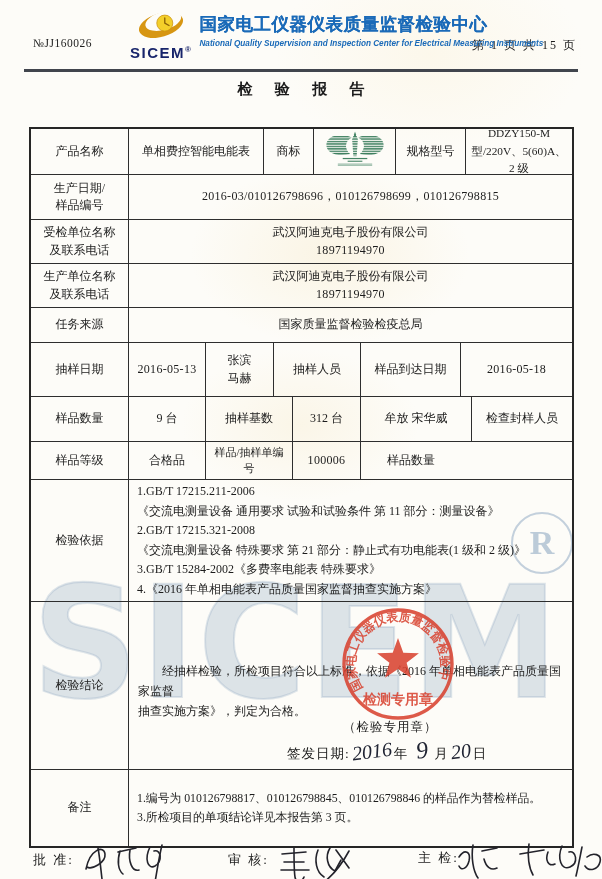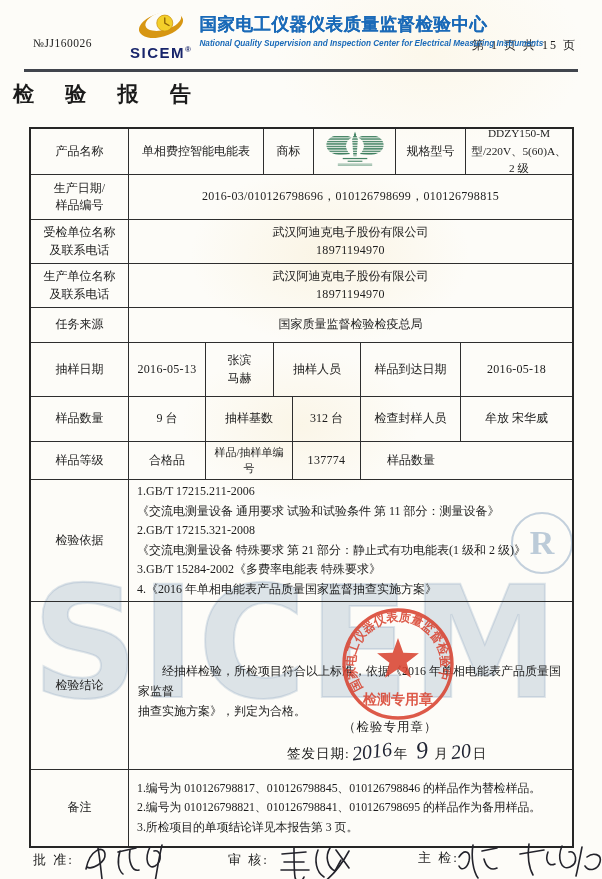--- a/index.html
+++ b/index.html
@@ -20,21 +20,21 @@
   .brand-sicem{font-family:"Liberation Sans",sans-serif;font-weight:bold;font-size:15px;
     color:#18256b;letter-spacing:1.5px;margin-top:-2px;}
   .brand-sicem sup{font-size:8px;}
   .brand-right{display:flex;flex-direction:column;}
   .org-cn{font-family:"Liberation Sans",sans-serif;font-weight:bold;font-size:17.5px;
     color:#1a6ab8;letter-spacing:.5px;line-height:1.2;margin-top:6px;
     text-shadow:0 0 .4px #1a6ab8;}
   .org-en{font-family:"Liberation Sans",sans-serif;font-style:italic;font-weight:bold;
     font-size:8.2px;color:#1a6ab8;margin-top:4px;white-space:nowrap;}
   .head-rule{position:absolute;left:24px;top:69px;width:554px;height:2.6px;background:#41454d;}
-  .doc-title{position:absolute;left:0;right:0;top:80px;text-align:left;font-size:21px;
+  .doc-title{position:absolute;left:0;right:0;top:80px;text-align:center;font-size:15px;
     font-weight:600;letter-spacing:.62em;text-indent:.62em;color:#1b1b1b;}
   
   .wm-sicem{position:absolute;left:32px;top:566px;z-index:1;
     font-family:"DejaVu Sans","Liberation Sans",sans-serif;font-weight:700;font-size:148px;
     line-height:1;letter-spacing:2px;color:rgba(145,168,193,.30);
     -webkit-text-stroke:2px rgba(120,150,180,.22);transform:scaleY(1.05);transform-origin:top left;}
   .wm-r{position:absolute;left:511px;top:512px;z-index:1;width:58px;height:58px;border-radius:50%;
     border:2.5px solid rgba(148,172,197,.55);display:flex;align-items:center;justify-content:center;
     font-family:"Liberation Serif",serif;font-size:34px;font-weight:600;color:rgba(148,172,197,.62);}
   
@@ -188,29 +188,29 @@
       <div class="td w87">抽样人员</div>
       <div class="td w100">样品到达日期</div>
       <div class="td fill num">2016-05-18</div>
     </div>
 
     <div class="tr h45">
       <div class="td lab">样品数量</div>
       <div class="td w77">9 台</div>
       <div class="td w87">抽样基数</div>
       <div class="td w68">312 台</div>
+      <div class="td fill">牟放 宋华威</div>
       <div class="td w100">检查封样人员</div>
-      <div class="td fill">牟放 宋华威</div>
     </div>
 
     <div class="tr h38">
       <div class="td lab">样品等级</div>
       <div class="td w77">合格品</div>
       <div class="td w87" style="font-size:11px;">样品/抽样单编号</div>
-      <div class="td w68 num">137774</div>
+      <div class="td w68 num">100006</div>
       <div class="td w100">样品数量</div>
     </div>
 
     <div class="tr h122">
       <div class="td lab">检验依据</div>
       <div class="td fill left-cell basis-lines">
         <span>1.GB/T 17215.211-2006</span>
         <span>《交流电测量设备 通用要求 试验和试验条件 第 11 部分：测量设备》</span>
         <span>2.GB/T 17215.321-2008</span>
         <span>《交流电测量设备 特殊要求 第 21 部分：静止式有功电能表(1 级和 2 级)》</span>
@@ -254,21 +254,20 @@
           <span class="hand hand-d">20</span>
           <span>日</span>
         </div>
       </div>
     </div>
 
     <div class="tr h76">
       <div class="td lab">备注</div>
       <div class="td fill left-cell remarks-lines">
         <span>1.编号为 010126798817、010126798845、010126798846 的样品作为替检样品。</span>
-        <span>2.编号为 010126798821、010126798841、010126798695 的样品作为备用样品。</span>
         <span>3.所检项目的单项结论详见本报告第 3 页。</span>
       </div>
     </div>
 
   </div>
 
   <div class="foot">
     <span class="foot-label fl1">批 准:</span>
     <span class="foot-label fl2">审 核:</span>
     <span class="foot-label fl3">主 检:</span>

